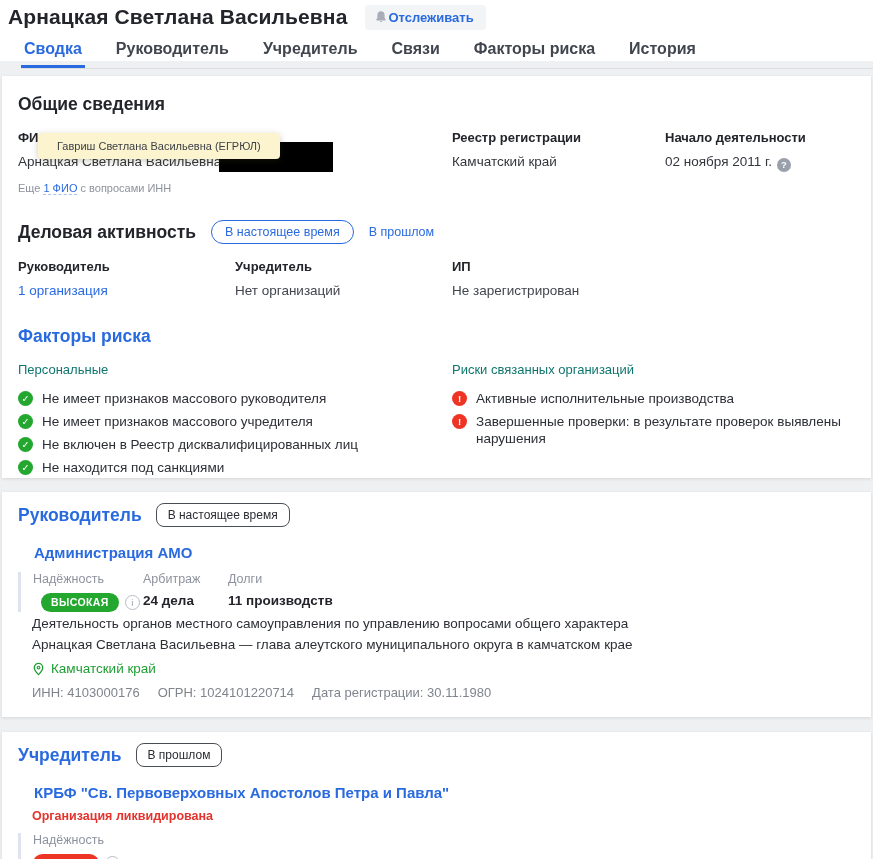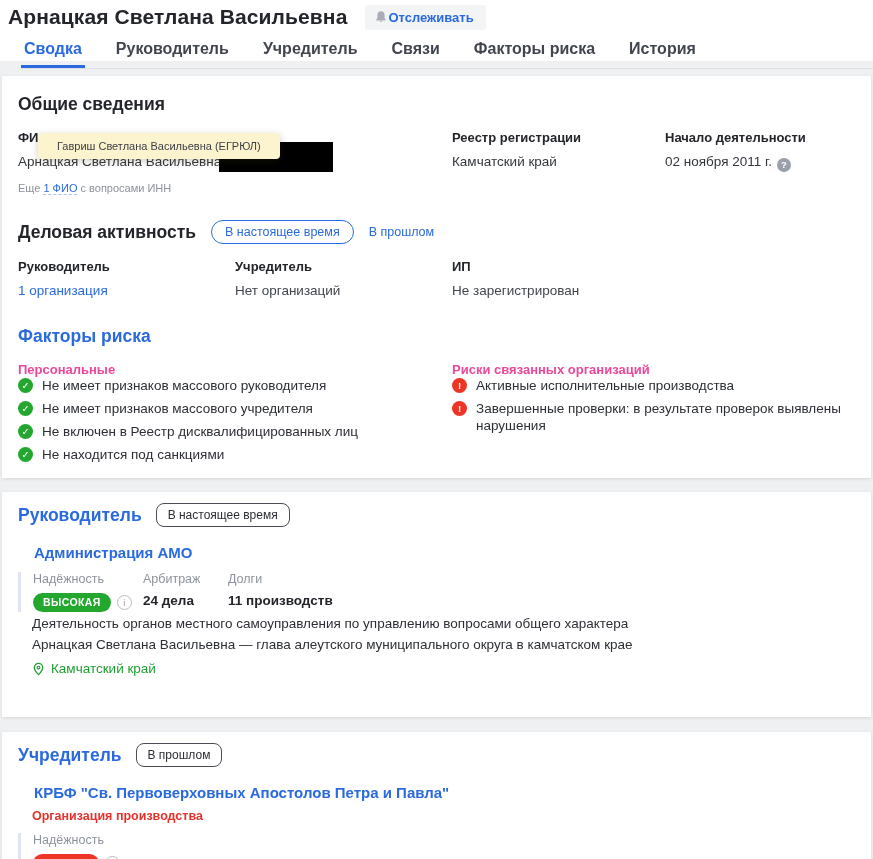--- a/index.html
+++ b/index.html
@@ -47,21 +47,21 @@
   .sec-row { display:flex; align-items:center; gap:15px; margin-top:26px; }
   .btn-outline-blue { border:1px solid #2a6adf; color:#2a6adf; background:#fff; border-radius:14px;
                       padding:4px 13px; font-size:12.5px; font-family:inherit; cursor:pointer; }
   .link-plain { color:#2a6adf; font-size:12.5px; text-decoration:none; cursor:pointer; }
   .activity-grid { display:grid; grid-template-columns:217px 217px 1fr; margin-top:15px; }
   .a-value { font-size:13.5px; color:#41454e; }
   .a-link { color:#2a6adf; cursor:pointer; }
 
   
   .risk-grid { display:grid; grid-template-columns:434px 1fr; margin-top:15px; }
-  .group-title { font-size:13px; font-weight:700; color:#ec4899; }
+  .group-title { font-size:13px; font-weight:400; color:#0f766e; margin-bottom:13px; }
   .risk-item { display:flex; align-items:flex-start; gap:9px; margin-bottom:6px; font-size:13.5px;
                color:#2c2f35; line-height:17px; }
   .ic { flex:none; width:15px; height:15px; border-radius:50%; color:#fff; font-size:9.5px;
         font-weight:700; display:flex; align-items:center; justify-content:center; margin-top:1px; }
   .ic-ok { background:#23a72f; }
   .ic-bad { background:#ee3425; }
 
   
   .card-head { display:flex; align-items:center; gap:14px; margin-top:11px; }
   .btn-outline-dark { border:1px solid #494d55; color:#2b2d33; background:#fff; border-radius:8px;
@@ -69,21 +69,21 @@
   .company-link { display:inline-block; margin:17px 0 0 16px; font-size:15px; font-weight:600;
                   color:#2a6adf; text-decoration:none; cursor:pointer; }
   .liq-status { margin:7px 0 0 14px; font-size:12.5px; font-weight:600; color:#e5322c; }
   .metrics { display:flex; margin-top:10px; border-left:3px solid #dfe3f0; padding-left:12px; }
   .m-col1 { width:110px; } .m-col2 { width:85px; }
   .m-label { font-size:12.5px; color:#8d929e; margin-bottom:7px; }
   .m-value { font-size:13.5px; font-weight:700; color:#23252b; }
   .badge-row { display:flex; align-items:center; gap:6px; }
   .badge { display:inline-block; padding:3px 10px 4px; border-radius:10px; color:#fff;
            font-size:10.5px; font-weight:700; letter-spacing:.4px; }
-  .badge-green { background:#23a72f; }
+  .badge-green { background:#23a72f;margin-left:8px; }
   .badge-red { background:#ee3425; }
   .info-i { display:inline-flex; align-items:center; justify-content:center; width:15px; height:15px;
             border-radius:50%; border:1px solid #b8bcc4; color:#9aa0ab; font-size:9.5px; cursor:pointer; }
   .descr { margin:1px 0 0 14px; font-size:13.5px; line-height:21px; color:#2c2f35; }
   .loc-row { display:flex; align-items:center; gap:6px; margin:6px 0 0 14px; font-size:13.5px;
              color:#1e9e32; }
   .requisites { display:flex; gap:18px; margin:9px 0 0 14px; font-size:13px; color:#7f848d; }
 </style>
 </head>
 <body>
@@ -232,30 +232,35 @@
   <div class="loc-row">
     <span style="display:inline-flex;">
       <svg width="13" height="14" viewBox="0 0 16 17">
           <path d="M8 1.6a5.2 5.2 0 0 0-5.2 5.2C2.8 10.4 8 15.4 8 15.4s5.2-5 5.2-8.6A5.2 5.2 0 0 0 8 1.6z" fill="none" stroke="#1e9e32" stroke-width="1.6"></path>
           <circle cx="8" cy="6.8" r="1.7" fill="none" stroke="#1e9e32" stroke-width="1.4"></circle>
         </svg>
     </span>
     <span>Камчатский край</span>
   </div>
 
+  <div class="requisites">
+    <span>ИНН: 4103000176</span>
+    <span>ОГРН: 1024101220714</span>
+    <span>Дата регистрации: 30.11.1980</span>
+  </div>
 </div>
 
 <div class="card card3">
   <div class="card-head">
     <h2 class="blue">Учредитель</h2>
     <button class="btn-outline-dark">В прошлом</button>
   </div>
 
   <a class="company-link">КРБФ "Св. Первоверховных Апостолов Петра и Павла"</a>
-  <div class="liq-status">Организация производства</div>
+  <div class="liq-status">Организация ликвидирована</div>
 
   <div class="metrics">
     <div>
       <div class="m-label">Надёжность</div>
       <div class="badge-row">
         <span class="badge badge-red">НИЗКАЯ</span>
         <span class="info-i">i</span>
       </div>
     </div>
   </div>

